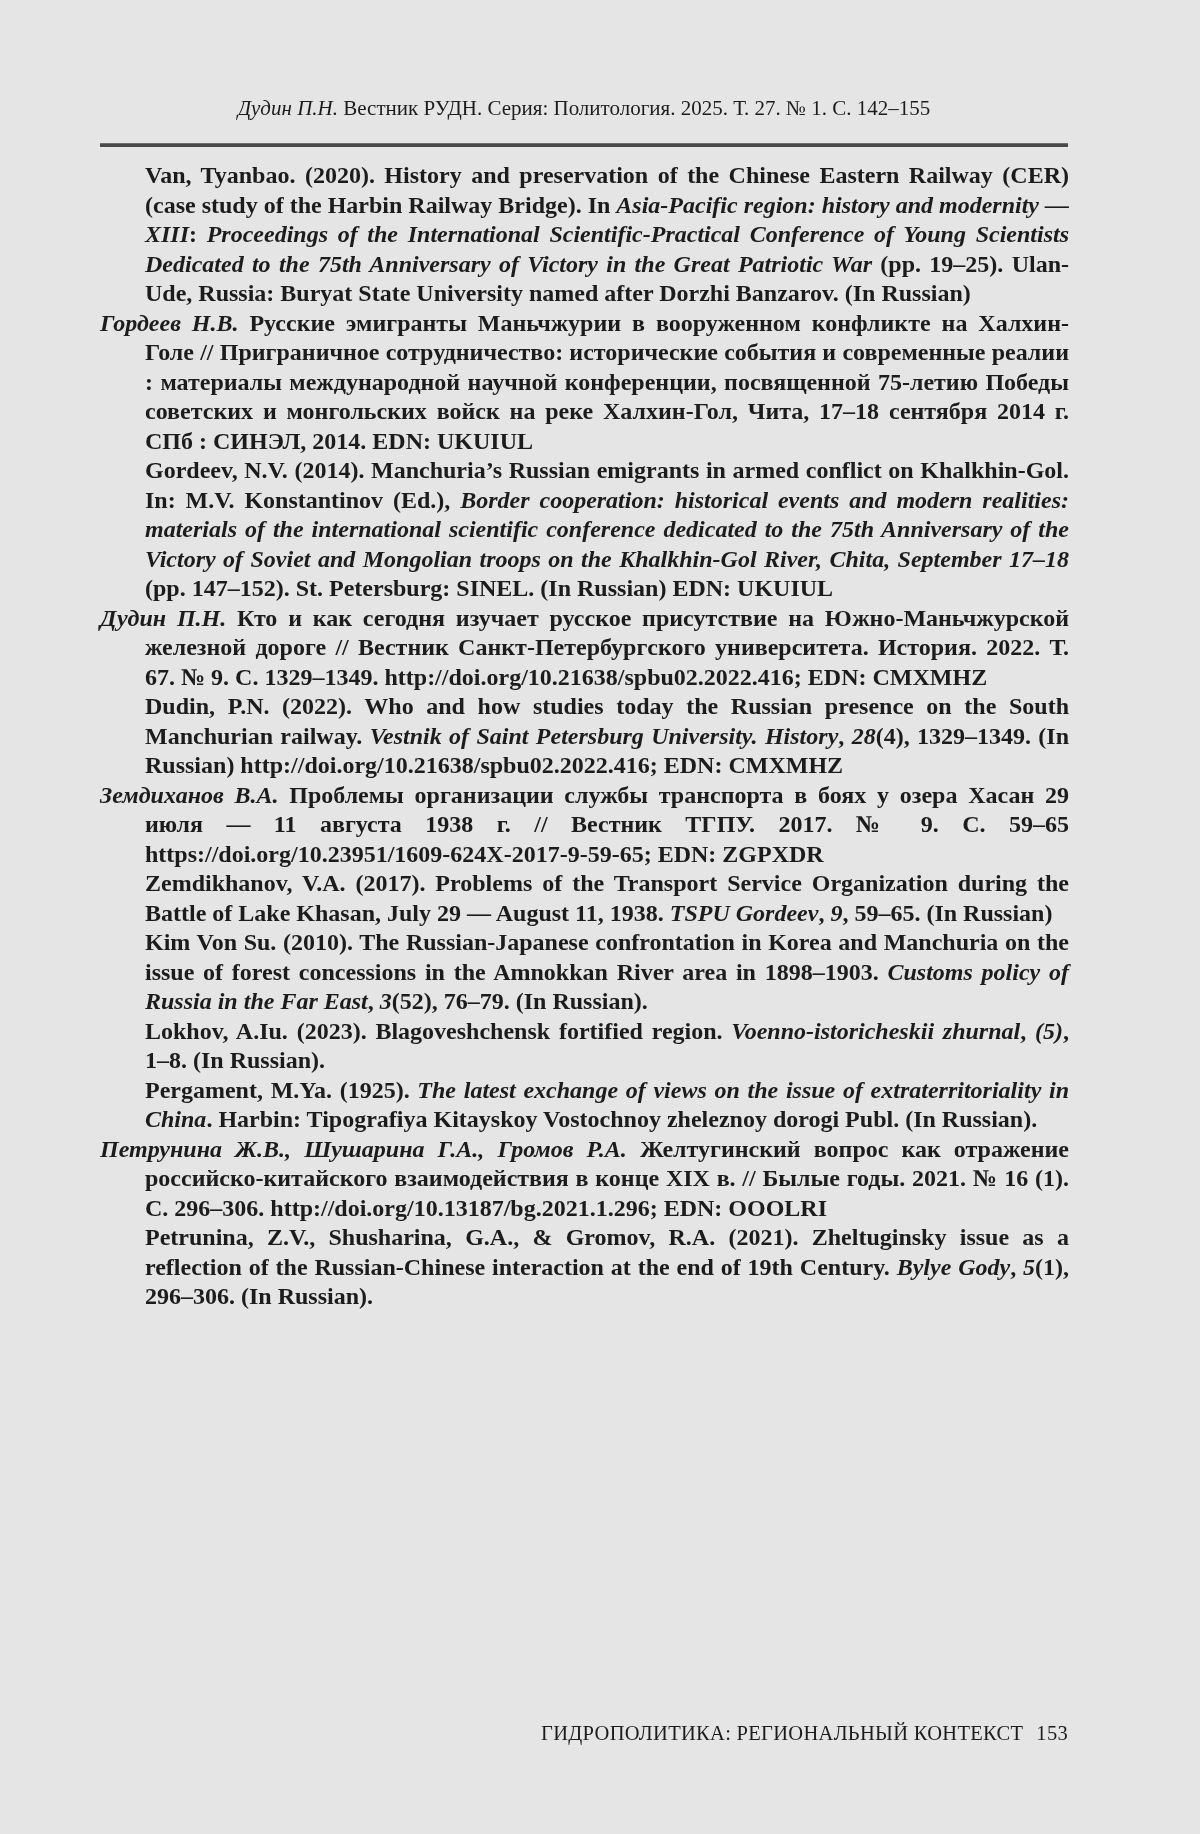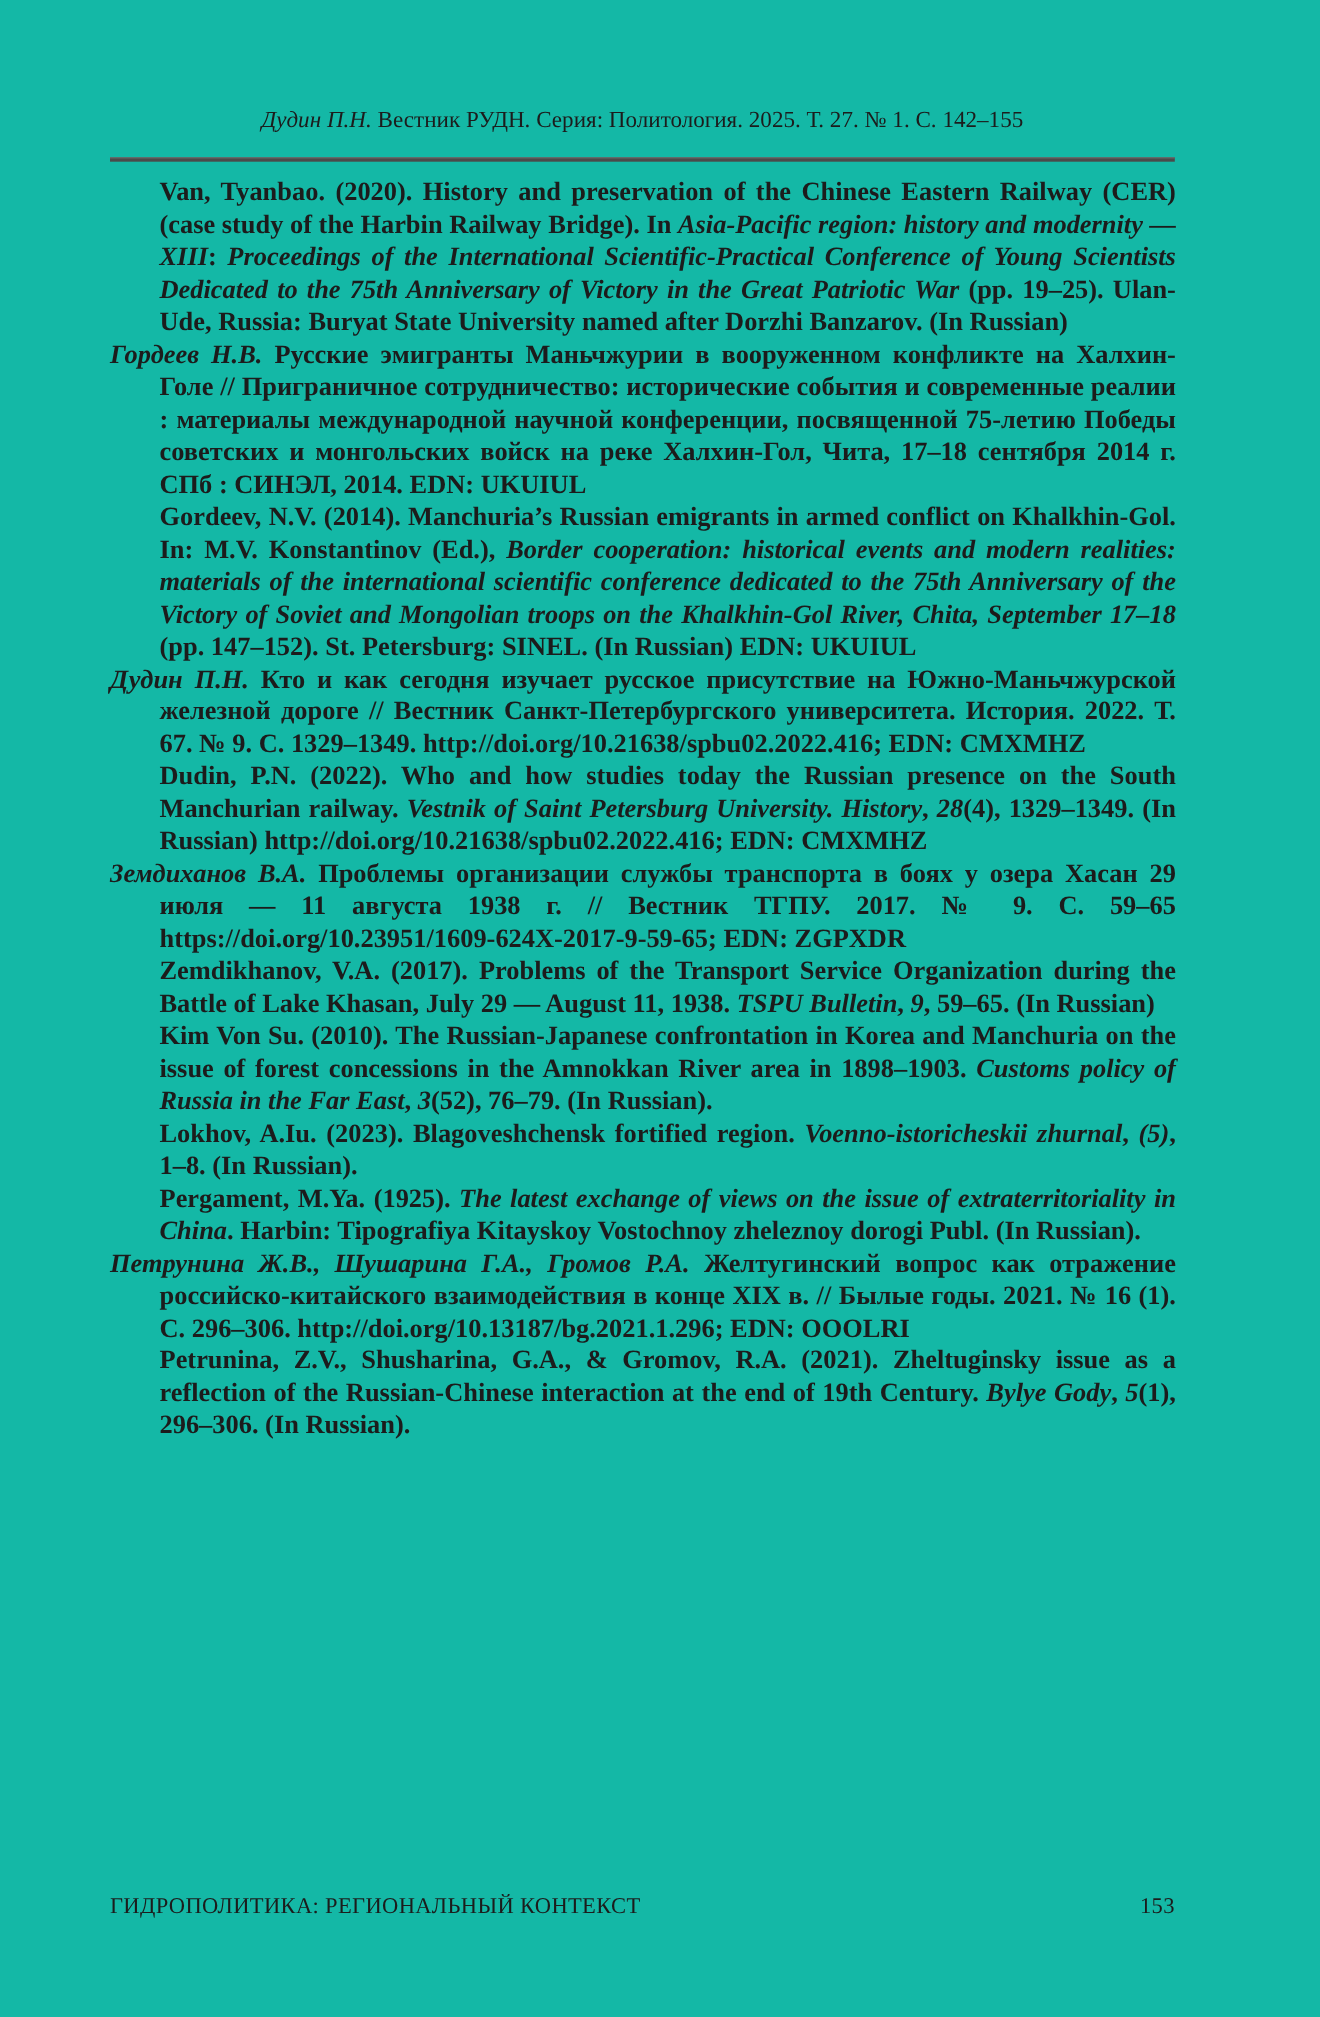--- a/index.html
+++ b/index.html
@@ -4,21 +4,21 @@
 <style>
   html, body {
     margin: 0;
     padding: 0;
     background: #ffffff;
   }
   .page {
     position: relative;
     width: 1200px;
     height: 1834px;
-    background: #14b8a6;
+    background: #e5e5e5;
     color: #1c1c1c;
     font-family: "Liberation Serif", "DejaVu Serif", serif;
     overflow: hidden;
   }
   .running-head {
     position: absolute;
     top: 95px;
     left: 100px;
     width: 968px;
     text-align: center;
@@ -52,21 +52,21 @@
   }
   .ref.original { text-indent: -45px; }
   .ref.translation { text-indent: 0; }
   .ref i { font-style: italic; }
   .page-footer {
     position: absolute;
     top: 1722px;
     left: 100px;
     width: 968px;
     display: flex;
-    justify-content: space-between;
+    justify-content: flex-end;
     align-items: baseline;
     font-size: 20.5px;
     letter-spacing: 0.3px;
     gap: 13px;
   }
 </style>
 </head>
 <body>
 
 <div class="page">
@@ -78,21 +78,21 @@
 
   <div class="head-rule"></div>
 
   <div class="refs" id="refs">
       <p class="ref translation"><span>Van, Tyanbao. (2020). History and preservation of the Chinese Eastern Railway (CER) (case study of the Harbin Railway Bridge). In </span><i>Asia-Pacific region: history and modernity — XIII</i><span>: </span><i>Proceedings of the International Scientific-Practical Conference of Young Scientists Dedicated to the 75th Anniversary of Victory in the Great Patriotic War</i><span> (pp. 19–25). Ulan-Ude, Russia: Buryat State University named after Dorzhi Banzarov. (In Russian)</span></p>
       <p class="ref original"><i>Гордеев Н.В.</i><span> Русские эмигранты Маньчжурии в вооруженном конфликте на Халхин-Голе // Приграничное сотрудничество: исторические события и современные реалии : материалы международной научной конференции, посвященной 75-летию Победы советских и монгольских войск на реке Халхин-Гол, Чита, 17–18 сентября 2014 г. СПб : СИНЭЛ, 2014. EDN: UKUIUL</span></p>
       <p class="ref translation"><span>Gordeev, N.V. (2014). Manchuria’s Russian emigrants in armed conflict on Khalkhin-Gol. In: M.V. Konstantinov (Ed.), </span><i>Border cooperation: historical events and modern realities: materials of the international scientific conference dedicated to the 75th Anniversary of the Victory of Soviet and Mongolian troops on the Khalkhin-Gol River, Chita, September 17–18</i><span> (pp. 147–152). St. Petersburg: SINEL. (In Russian) EDN: UKUIUL</span></p>
       <p class="ref original"><i>Дудин П.Н.</i><span> Кто и как сегодня изучает русское присутствие на Южно-Маньчжурской железной дороге // Вестник Санкт-Петербургского университета. История. 2022. Т. 67. № 9. С. 1329–1349. http://doi.org/10.21638/spbu02.2022.416; EDN: CMXMHZ</span></p>
       <p class="ref translation"><span>Dudin, P.N. (2022). Who and how studies today the Russian presence on the South Manchurian railway. </span><i>Vestnik of Saint Petersburg University. History</i><span>, </span><i>28</i><span>(4), 1329–1349. (In Russian) http://doi.org/10.21638/spbu02.2022.416; EDN: CMXMHZ</span></p>
       <p class="ref original"><i>Земдиханов В.А.</i><span> Проблемы организации службы транспорта в боях у озера Хасан 29 июля — 11 августа 1938 г. // Вестник ТГПУ. 2017. № 9. С. 59–65 https://doi.org/10.23951/1609-624X-2017-9-59-65; EDN: ZGPXDR</span></p>
-      <p class="ref translation"><span>Zemdikhanov, V.A. (2017). Problems of the Transport Service Organization during the Battle of Lake Khasan, July 29 — August 11, 1938. </span><i>TSPU Bulletin</i><span>, </span><i>9</i><span>, 59–65. (In Russian)</span></p>
+      <p class="ref translation"><span>Zemdikhanov, V.A. (2017). Problems of the Transport Service Organization during the Battle of Lake Khasan, July 29 — August 11, 1938. </span><i>TSPU Gordeev</i><span>, </span><i>9</i><span>, 59–65. (In Russian)</span></p>
       <p class="ref translation"><span>Kim Von Su. (2010). The Russian-Japanese confrontation in Korea and Manchuria on the issue of forest concessions in the Amnokkan River area in 1898–1903. </span><i>Customs policy of Russia in the Far East</i><span>, </span><i>3</i><span>(52), 76–79. (In Russian).</span></p>
       <p class="ref translation"><span>Lokhov, A.Iu. (2023). Blagoveshchensk fortified region. </span><i>Voenno-istoricheskii zhurnal</i><span>, </span><i>(5)</i><span>, 1–8. (In Russian).</span></p>
       <p class="ref translation"><span>Pergament, M.Ya. (1925). </span><i>The latest exchange of views on the issue of extraterritoriality in China</i><span>. Harbin: Tipografiya Kitayskoy Vostochnoy zheleznoy dorogi Publ. (In Russian).</span></p>
       <p class="ref original"><i>Петрунина Ж.В., Шушарина Г.А., Громов Р.А.</i><span> Желтугинский вопрос как отражение российско-китайского взаимодействия в конце XIX в. // Былые годы. 2021. № 16 (1). С. 296–306. http://doi.org/10.13187/bg.2021.1.296; EDN: OOOLRI</span></p>
       <p class="ref translation"><span>Petrunina, Z.V., Shusharina, G.A., &amp; Gromov, R.A. (2021). Zheltuginsky issue as a reflection of the Russian-Chinese interaction at the end of 19th Century. </span><i>Bylye Gody</i><span>, </span><i>5</i><span>(1), 296–306. (In Russian).</span></p>
     </div>
 
   <div class="page-footer">
     <span>ГИДРОПОЛИТИКА: РЕГИОНАЛЬНЫЙ КОНТЕКСТ</span>
     <span>153</span>

